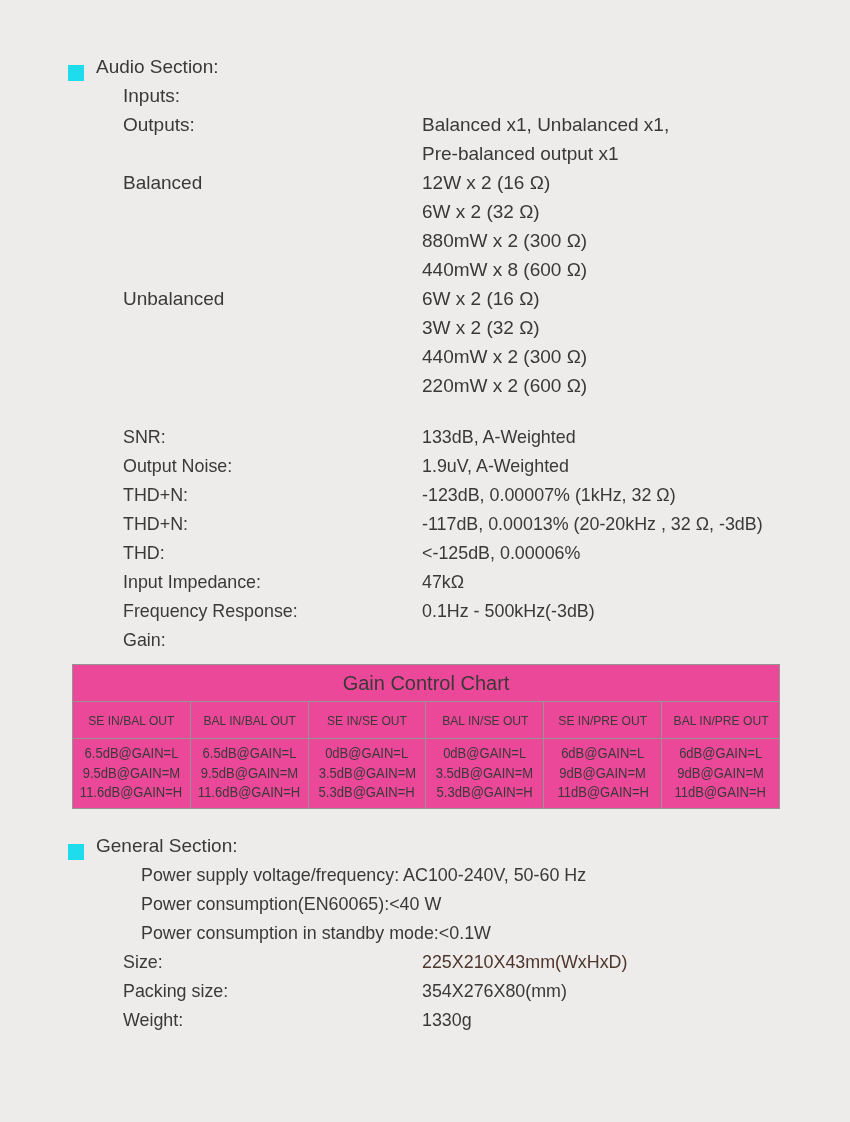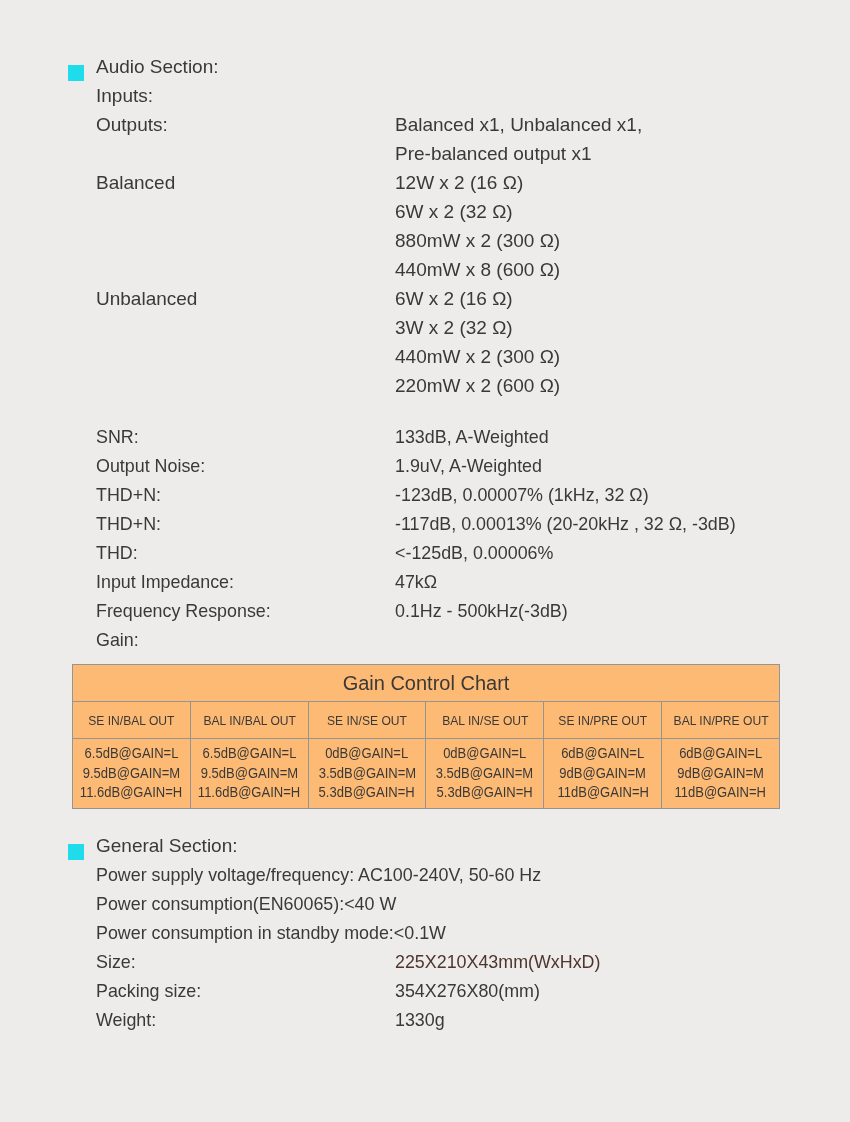--- a/index.html
+++ b/index.html
@@ -10,39 +10,39 @@
     font-size:19px;
     color:#3b3938;
     overflow:hidden;
   }
   .content { padding:52px 0 0 68px; }
 
   .sec-title { display:flex; align-items:flex-end; line-height:29px; }
   .bullet { width:16px; height:16px; background:#1fdcec; margin-right:12px; flex:0 0 auto; }
 
   .rows { margin-left:28px; }
-  .row { display:flex; line-height:29px; }
+  .row { display:flex; line-height:29px;margin-left:27px; }
   .lbl { width:299px; flex:0 0 auto; }
   .val { }
   .vline { line-height:29px; }
-  .fullline { line-height:29px; }
+  .fullline { line-height:29px;margin-left:45px; }
 
   
   .cx { display:inline-block; transform:scaleX(0.94); transform-origin:0 50%; white-space:nowrap; }
   .cxc { display:inline-block; transform:scaleX(0.93); transform-origin:50% 50%; white-space:nowrap; }
 
   .gap-a { height:22px; }
   .gap-b { height:10px; }
   .gap-c { height:22px; }
 
   table.gain {
     border-collapse:collapse;
     width:708px;
     margin-left:4px;
-    background:#fdba74;
+    background:#ec4899;
     table-layout:fixed;
   }
   table.gain td, table.gain th { border:1px solid #949494; }
   .t-title {
     text-align:center;
     font-size:20px;
     height:34px;
     font-weight:normal;
   }
   table.gain th.hcell {

